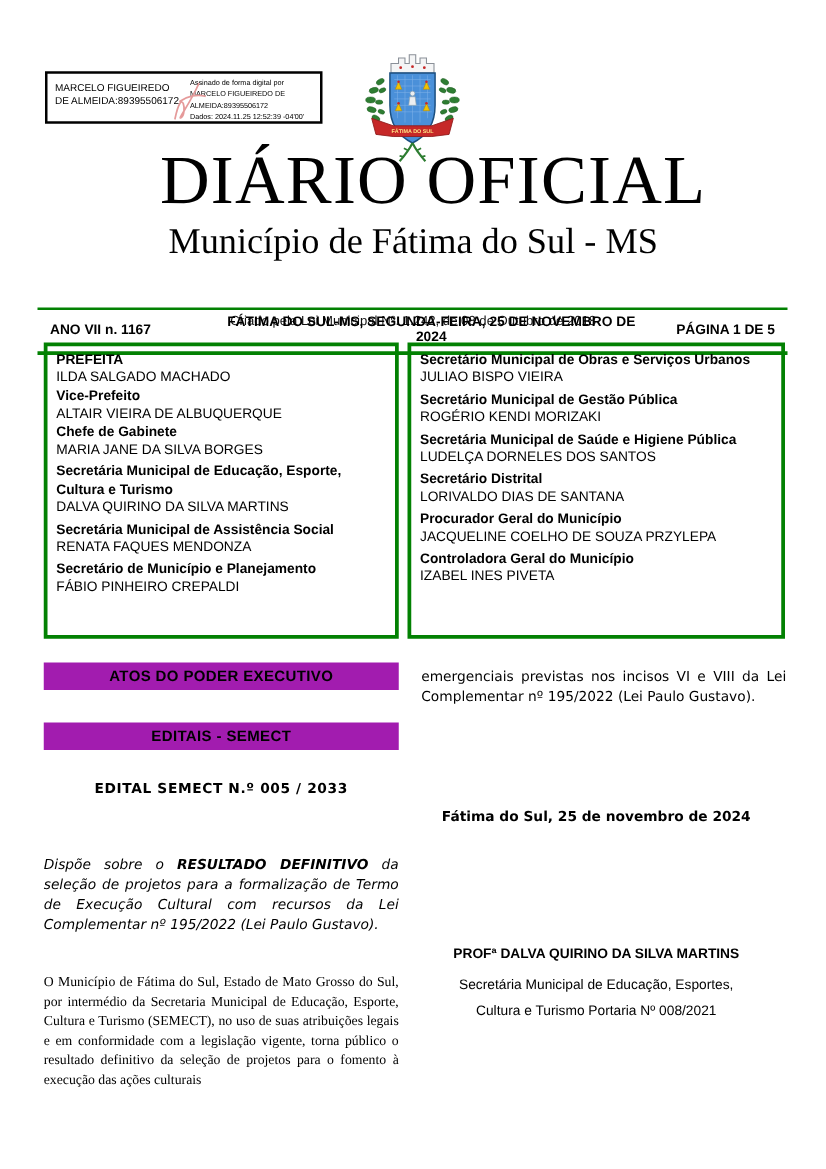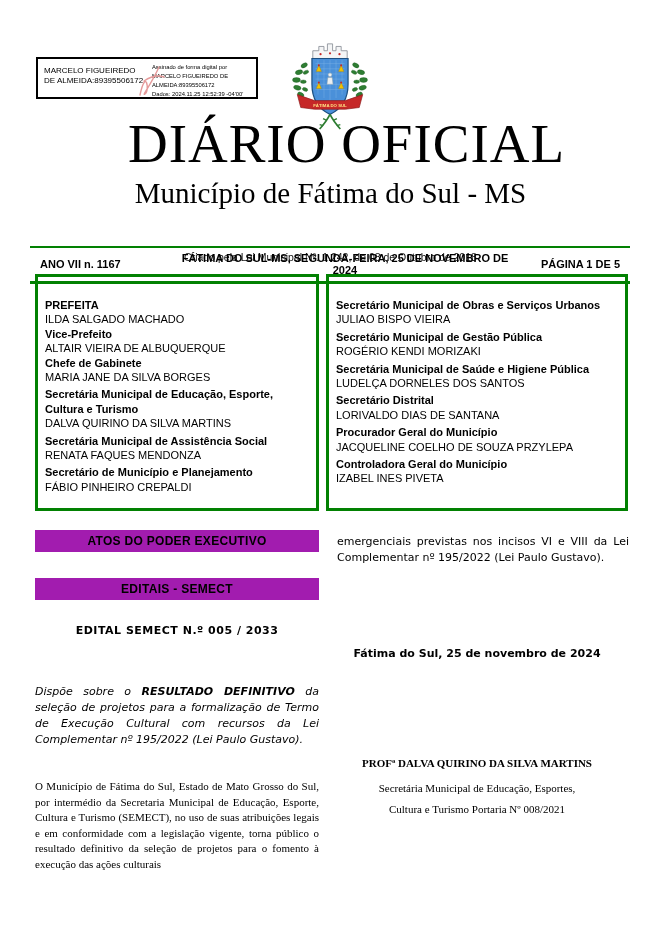--- a/index.html
+++ b/index.html
@@ -58,21 +58,21 @@
     display:flex; align-items:center;
     font-weight:bold; font-size:11px;
   }
   .issue-left { width:130px; }
   .issue-center { flex:1; text-align:center; }
   .issue-right { width:100px; text-align:right; }
   
   .off-box {
     position:absolute; top:274px; height:237px;
     border:3px solid #028102;
-    padding:21px 7px;
+    padding:4px 7px;
     font-size:11px; line-height:14.4px;
     overflow:hidden;
   }
   .off-box-left { left:35px; width:284px; }
   .off-box-right { left:326px; width:302px; }
   .official.gap { margin-top:3px; }
   .off-title { font-weight:bold; }
   
   .banner {
     position:absolute; left:35px; width:284px; height:22px;
@@ -112,21 +112,21 @@
   }
   .dateline {
     position:absolute; left:326px; top:647px; width:302px;
     text-align:center;
     font-family:"DejaVu Sans", sans-serif;
     font-weight:bold; font-size:11px;
   }
   .signer {
     position:absolute; left:326px; top:757px; width:302px;
     text-align:center;
-    font-family:Liberation Serif, serif;
+    font-family:Liberation Sans, sans-serif;
   }
   .signer-name { font-weight:bold; font-size:11px; margin-bottom:9px; }
   .signer-role { font-size:11px; line-height:21px; }
 </style>
 </head>
 <body>
 
 <div class="page">
 
   <div class="stamp">

